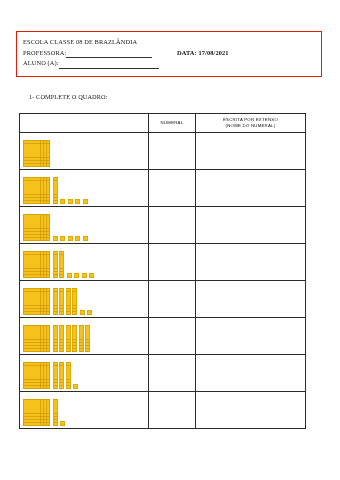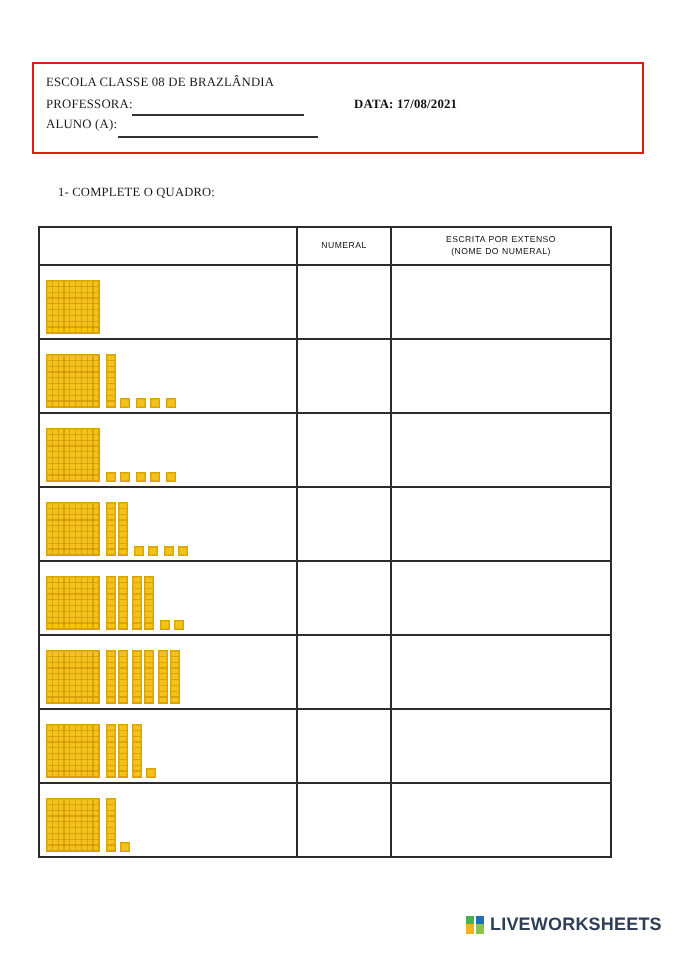--- a/index.html
+++ b/index.html
@@ -309,23 +309,14 @@
                 <span class="unit"></span>
               </span>
             </div>
           </td>
           <td></td>
           <td></td>
         </tr>
       </tbody>
   </table>
 
-  <div class="footer">
-    <span class="lw-mark" id="lw-mark">
-        <i style="background: rgb(76, 175, 80);"></i>
-        <i style="background: rgb(31, 111, 181);"></i>
-        <i style="background: rgb(245, 179, 27);"></i>
-        <i style="background: rgb(139, 195, 74);"></i>
-      </span>
-    <span class="footer-text">LIVEWORKSHEETS</span>
-  </div>
 
 </div>
 
 </body></html>

